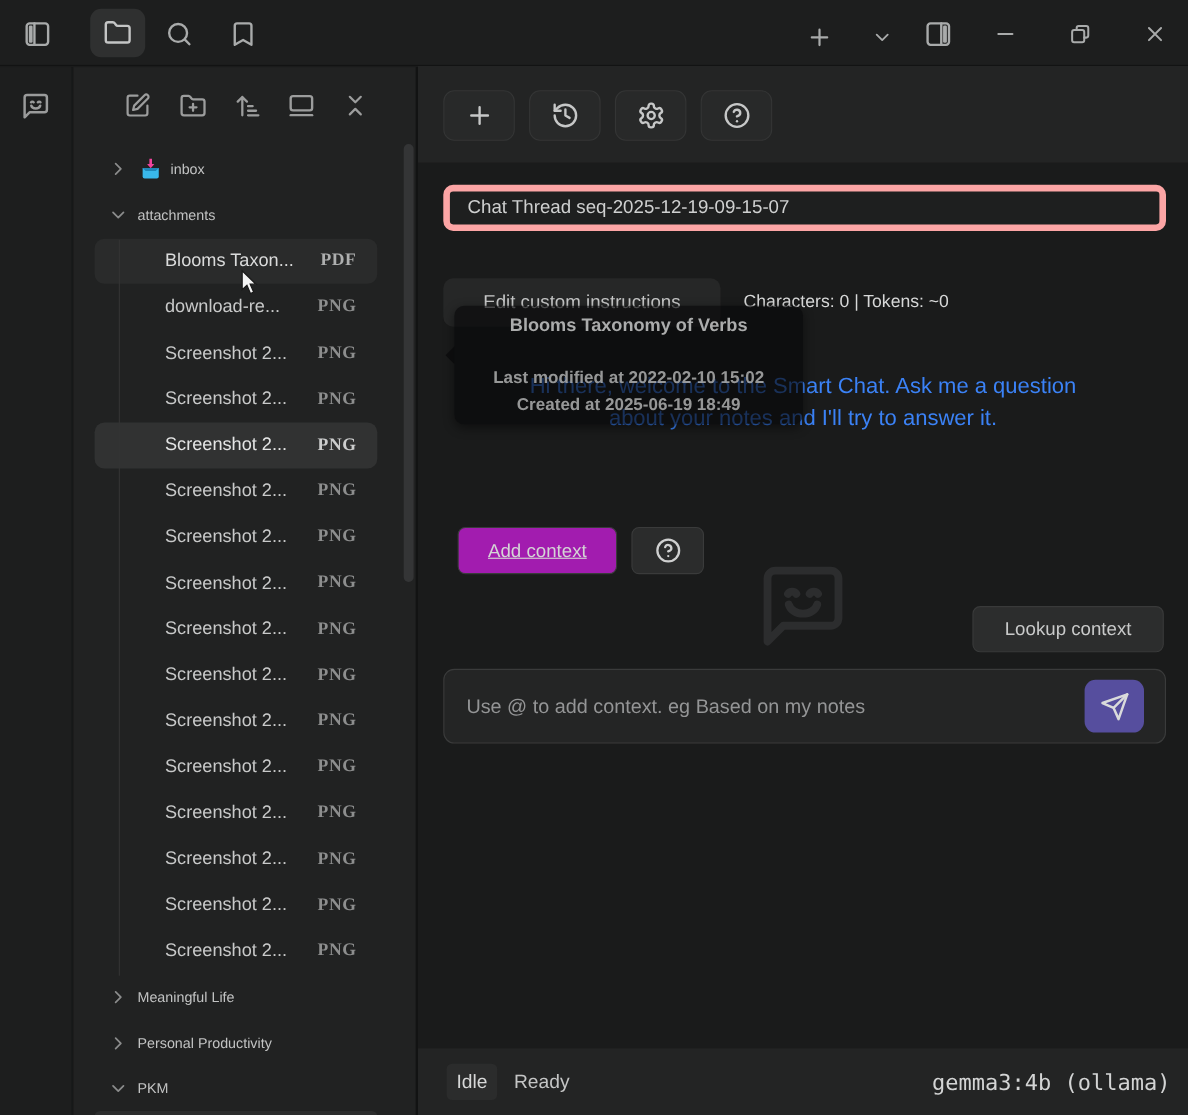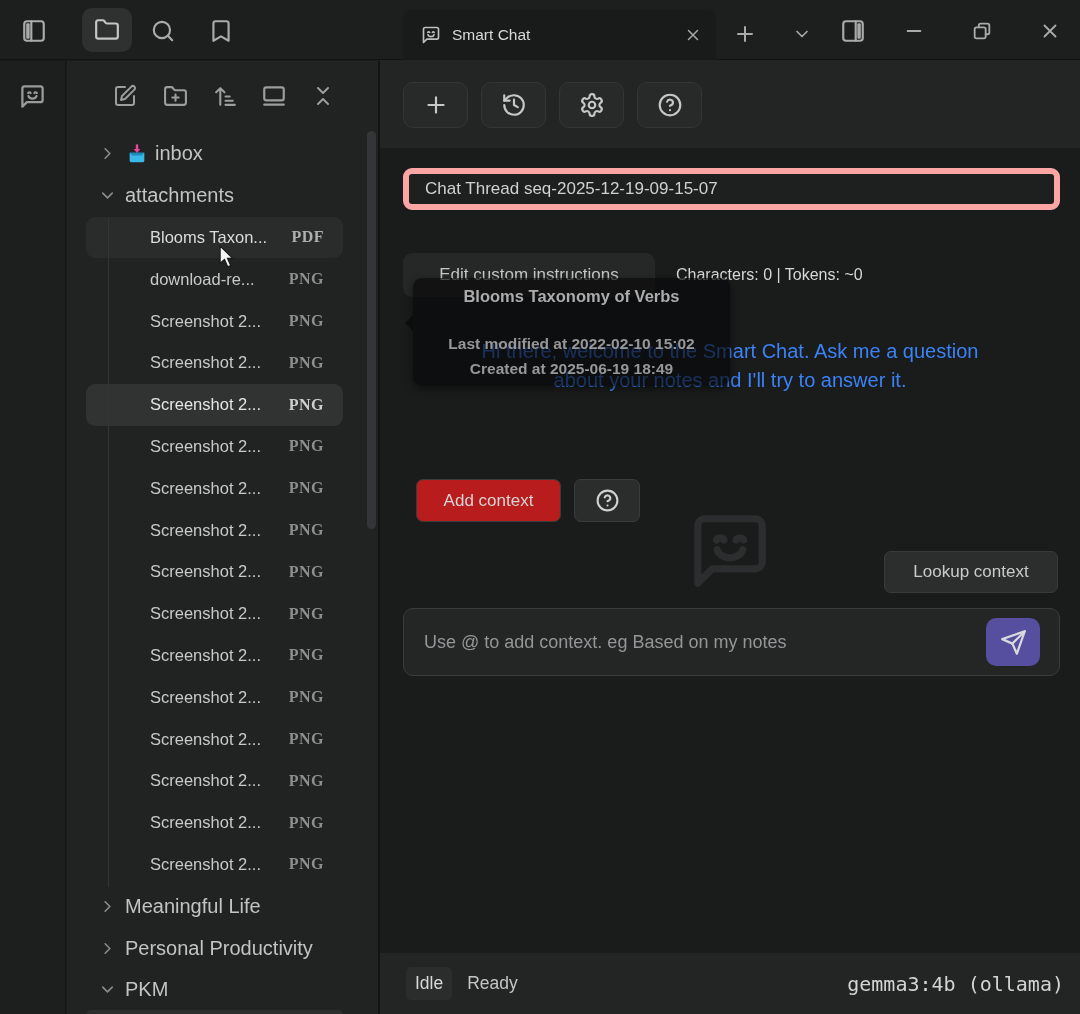--- a/index.html
+++ b/index.html
@@ -46,21 +46,21 @@
   #sidebar { position:absolute; left:67px; top:61px; width:311px; height:953px;
              background:#212222; overflow:hidden; }
   #sb-actions { position:absolute; left:0; top:0; width:100%; height:70px; }
   .sb-act { position:absolute; top:22px; width:26px; height:26px; color:#9c9d9d;
             display:flex; align-items:center; justify-content:center; }
 
   #tree { position:absolute; left:0; top:72px; width:100%; }
   .trow { display:flex; align-items:center; height:41.8px; position:relative; }
   .trow .chev { width:20px; height:20px; color:#8b8c8c; margin-left:31px;
                 flex:0 0 auto; display:flex; align-items:center; }
-  .trow.folder .flabel { font-size:20px; color:#c2c3c3; margin-left:7px; }
+  .trow.folder .flabel { font-size:13px; color:#c2c3c3; margin-left:7px; }
   .trow .inbox-ic { width:22px; height:22px; margin-left:8px; flex:0 0 auto; }
   .trow.file { margin-left:19px; width:257px; border-radius:9px; padding-left:64px; }
   .trow.file .fname { font-size:16.5px; color:#c8c9c9; white-space:nowrap; }
   .trow.file .ftag { position:absolute; right:19px; font-size:16px; font-weight:700;
                      letter-spacing:.5px; color:#8d8e8e;font-family:Liberation Serif, serif; }
   .trow.file.hover { background:#2a2b2b; }
   .trow.file.hover .fname { color:#dadbdb; }
   .trow.file.hover .ftag { color:#aeafaf; }
   .trow.file.selected { background:#313232; }
   .trow.file.selected .fname { color:#e4e5e5; }
@@ -104,23 +104,23 @@
   #tooltip .tt-title { font-size:16.5px; font-weight:600; color:rgba(185,186,186,.92);
     line-height:24px; }
   #tooltip .tt-gap { height:23px; }
   #tooltip .tt-line { font-size:15.5px; font-weight:600; color:rgba(170,171,171,.88);
     line-height:25px; }
 
   #welcome { position:absolute; left:50px; top:189px; width:600px; text-align:center;
     color:#3b82f6; font-size:20px; line-height:29px; }
 
   #add-context { position:absolute; left:36px; top:331px; width:145px; height:43px;
-    background:#b91c1c; border:1px solid #3a3b3b; border-radius:7px; color:#d4d5d5;
+    background:#a21caf; border:1px solid #3a3b3b; border-radius:7px; color:#d4d5d5;
     font-size:17px; font-family:"Liberation Sans", sans-serif;
-    display:flex; align-items:center; justify-content:center; }
+    display:flex; align-items:center; justify-content:center;text-decoration:underline; }
   #ctx-help { position:absolute; left:194px; top:331px; width:66px; height:43px;
     background:#2b2c2c; border:1px solid #3a3b3b; border-radius:7px; color:#cfd0d0;
     display:flex; align-items:center; justify-content:center; }
 
   #watermark { position:absolute; left:307px; top:360px; width:86px; height:86px;
     color:#2c2d2e; }
   #watermark svg.ic { stroke-width:2; }
 
   #lookup-context { position:absolute; left:504px; top:403px; width:174px; height:42px;
     background:#2c2d2d; border:1px solid #393a3a; border-radius:7px; color:#c9caca;
@@ -262,31 +262,20 @@
       <svg class="ic" width="26" height="26">
           <use href="#i-search"></use>
         </svg>
     </div>
     <div class="tb-btn" id="btn-bookmark">
       <svg class="ic" width="26" height="26">
           <use href="#i-bookmark"></use>
         </svg>
     </div>
 
-    <div id="tab">
-      <svg class="ic" width="20" height="20">
-          <use href="#i-msg-smile"></use>
-        </svg>
-      <span class="tab-title">Smart Chat</span>
-      <span class="tab-close">
-        <svg class="ic" width="18" height="18">
-            <use href="#i-x"></use>
-          </svg>
-      </span>
-    </div>
 
     <div class="tb-btn" id="btn-newtab">
       <svg class="ic" width="24" height="24">
           <use href="#i-plus"></use>
         </svg>
     </div>
     <div class="tb-btn" id="btn-tablist">
       <svg class="ic" width="20" height="20">
           <use href="#i-chev-down"></use>
         </svg>

